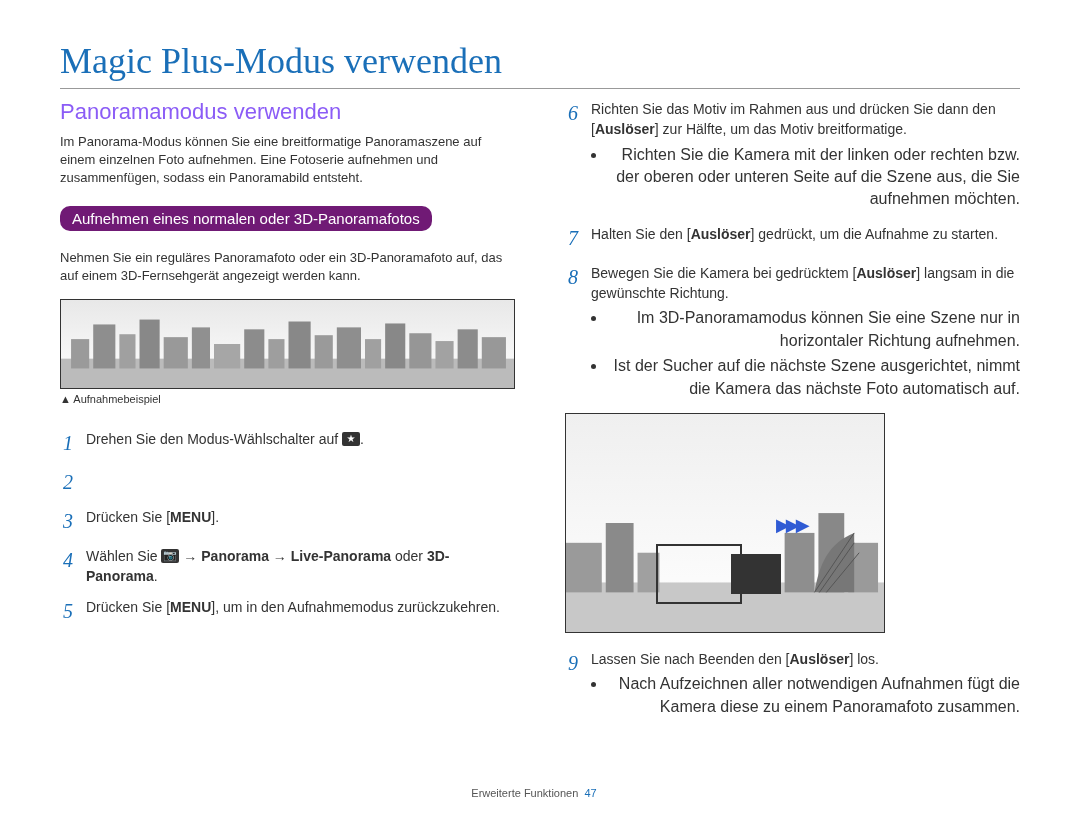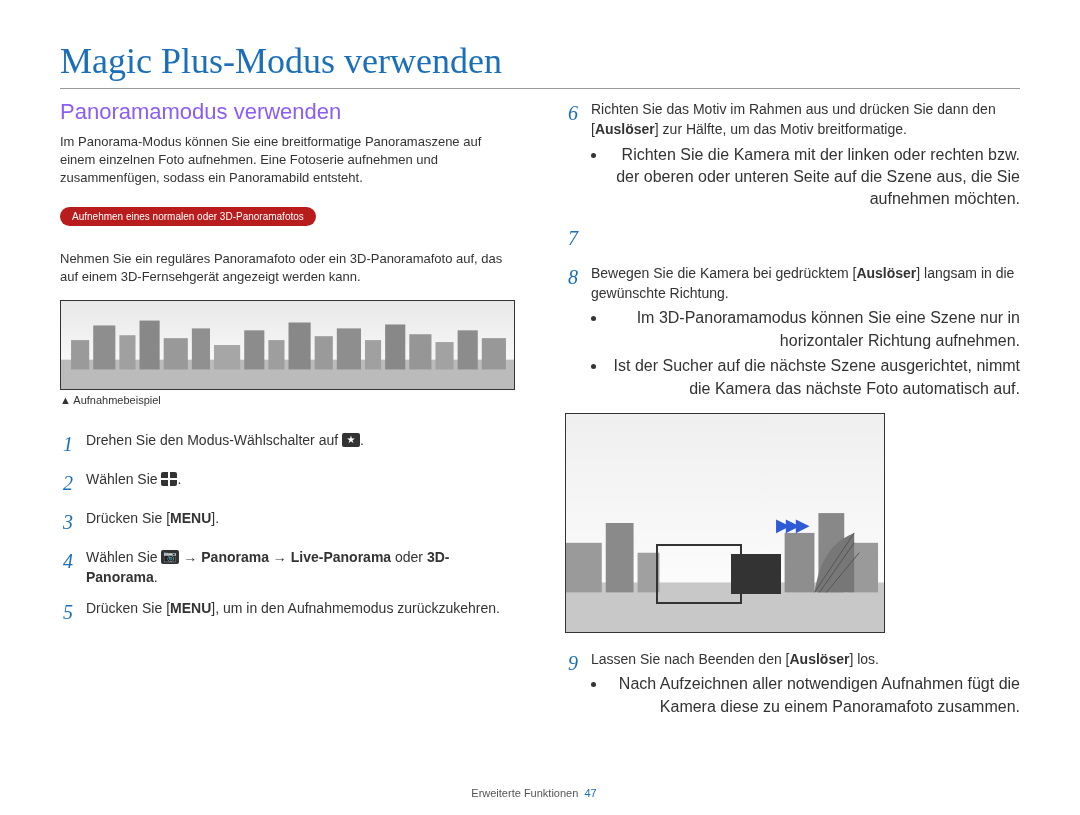--- a/index.html
+++ b/index.html
@@ -46,26 +46,26 @@
     font-weight: 400;
     margin: 0 0 8px 0;
   }
   .section-intro {
     font-size: 13px;
     line-height: 1.4;
     margin: 0 0 18px 0;
   }
   .pill {
     display: inline-block;
-    background: #b91c1c;
+    background: #701a75;
     color: #fff;
-    font-size: 10px;
+    font-size: 15px;
     padding: 4px 12px;
     border-radius: 10px;
-    margin-bottom: 24px;
+    margin-bottom: 18px;
   }
   .pill-desc {
     font-size: 13px;
     line-height: 1.4;
     margin: 0 0 14px 0;
   }
   .pano-illus {
     width: 100%;
     height: 90px;
     border: 1px solid #333;
@@ -229,23 +229,20 @@
 
       <ul class="steps">
         <li class="step">
           <span class="step-num">1</span>
           <span class="step-body">
             <span>Drehen Sie den Modus-Wählschalter auf </span><span class="icon-glyph star"></span><span>.</span>
           </span>
         </li>
         <li class="step">
           <span class="step-num">2</span>
-          <span class="step-body">
-            <span>Wählen Sie </span><span class="icon-glyph grid"></span><span>.</span>
-          </span>
         </li>
         <li class="step">
           <span class="step-num">3</span>
           <span class="step-body">
             <span>Drücken Sie [</span><span class="menu-label">MENU</span><span>].</span>
           </span>
         </li>
         <li class="step">
           <span class="step-num">4</span>
           <span class="step-body">
@@ -269,20 +266,23 @@
           <span class="step-body">
             <span>Richten Sie das Motiv im Rahmen aus und drücken Sie dann den [</span><b>Auslöser</b><span>] zur Hälfte, um das Motiv breitformatige.</span>
             <ul class="sub-bullets">
               <li>Richten Sie die Kamera mit der linken oder rechten bzw. der oberen oder unteren Seite auf die Szene aus, die Sie aufnehmen möchten.</li>
             </ul>
           </span>
         </li>
 
         <li class="step">
           <span class="step-num">7</span>
+          <span class="step-body">
+            <span>Halten Sie den [</span><b>Auslöser</b><span>] gedrückt, um die Aufnahme zu starten.</span>
+          </span>
         </li>
 
         <li class="step">
           <span class="step-num">8</span>
           <span class="step-body">
             <span>Bewegen Sie die Kamera bei gedrücktem [</span><b>Auslöser</b><span>] langsam in die gewünschte Richtung.</span>
             <ul class="sub-bullets">
               <li>Im 3D-Panoramamodus können Sie eine Szene nur in horizontaler Richtung aufnehmen.</li>
               <li>Ist der Sucher auf die nächste Szene ausgerichtet, nimmt die Kamera das nächste Foto automatisch auf.</li>
             </ul>

